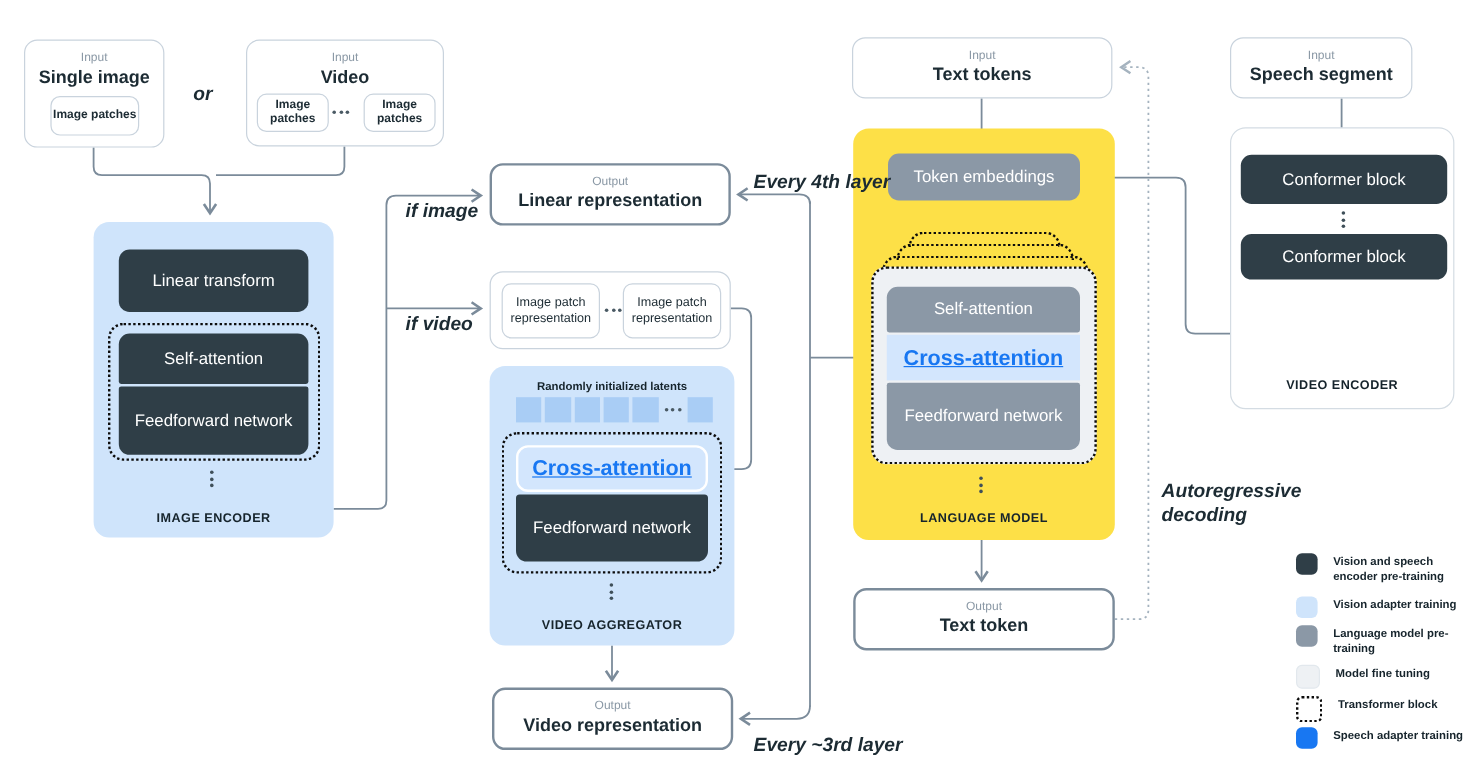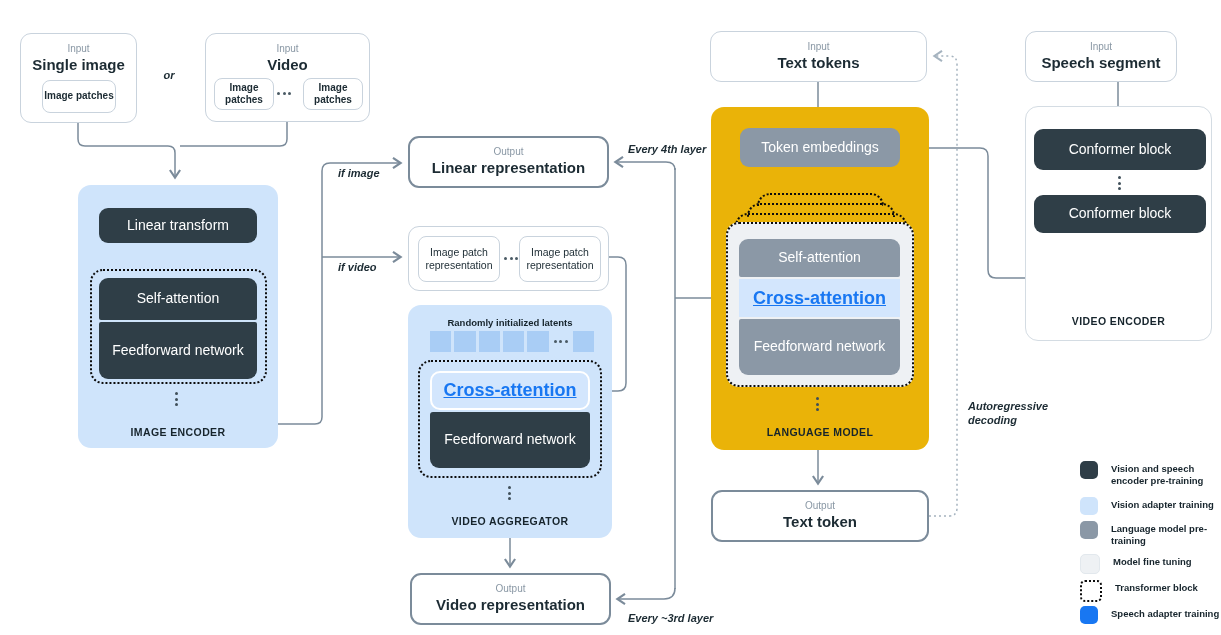--- a/index.html
+++ b/index.html
@@ -7,31 +7,31 @@
   .canvas{position:relative;width:1221px;height:635px;background:#fff;overflow:hidden;}
   .abs{position:absolute;box-sizing:border-box;}
 
   
   .io-box{border:1.5px solid #c9d3dd;border-radius:11px;background:#fff;display:flex;flex-direction:column;align-items:center;justify-content:flex-start;}
   .io-box.strong{border:2px solid #7b8b9a;justify-content:center;}
   .io-label{font-size:10px;color:#8a98a5;margin-top:9px;line-height:1.2;}
   .io-box.strong .io-label{margin-top:0;}
   .io-title{font-size:15px;font-weight:700;color:#1c2b33;line-height:1.3;}
   .panel-blue{background:#cfe4fb;border-radius:13px;}
-  .panel-gray{background:#eab308;border-radius:13px;}
+  .panel-gray{background:#fde047;border-radius:13px;}
   .panel-white{background:#fff;border:1.5px solid #d4dce3;border-radius:13px;}
   .dark-block{background:#2f3e47;color:#fff;border-radius:9px;display:flex;align-items:center;justify-content:center;text-align:center;font-size:14px;font-weight:500;line-height:1.25;}
   .gray-block{background:#8b98a6;color:#fff;display:flex;align-items:center;justify-content:center;text-align:center;font-size:14px;font-weight:500;line-height:1.25;}
   .blue-block{background:#1877f2;color:#fff;border-radius:9px;display:flex;align-items:center;justify-content:center;font-size:14px;font-weight:500;}
   .lightblue-block{background:#d3e6fd;color:#1877f2;display:flex;align-items:center;justify-content:center;font-size:18px;font-weight:600;text-decoration:underline;}
   .dashed-wrap{border:2px dotted #0c0c0c;border-radius:13px;background:transparent;}
   .stack-cap{border:2px dotted #0c0c0c;border-bottom:none;border-radius:13px 13px 0 0;background:transparent;}
   .section-label{font-size:10.5px;font-weight:700;letter-spacing:.4px;color:#16242c;text-align:center;}
   .mini-box{border:1.5px solid #c9d3dd;border-radius:8px;background:#fff;display:flex;align-items:center;justify-content:center;text-align:center;font-size:10px;font-weight:600;line-height:1.25;color:#1c2b33;}
-  .flow-label{font-size:11px;font-weight:700;font-style:italic;color:#1c2b33;line-height:1.25;}
+  .flow-label{font-size:16px;font-weight:700;font-style:italic;color:#1c2b33;line-height:1.25;}
   .small-note{font-size:9.5px;font-weight:700;color:#16242c;text-align:center;}
 
   
   .vdots{display:flex;flex-direction:column;gap:2.5px;align-items:center;}
   .vdots i{width:3px;height:3px;border-radius:50%;background:#3f4f59;display:block;}
   .hdots{display:flex;flex-direction:row;gap:2.5px;align-items:center;}
   .hdots i{width:3px;height:3px;border-radius:50%;background:#4a5a64;display:block;}
   .latent{width:23px;height:21px;background:#a9cdf5;display:block;}
 
   
@@ -91,21 +91,21 @@
     <div class="abs mini-box" style="left:8px;top:44px;width:60px;height:32px;">Image patches</div>
     <div class="abs hdots" style="left:71px;top:58px;">
         <i></i>
         <i></i>
         <i></i>
       </div>
     <div class="abs mini-box" style="left:97px;top:44px;width:60px;height:32px;">Image patches</div>
   </div>
 
   <div class="abs panel-blue" style="left:78px;top:185px;width:200px;height:263px;">
-    <div class="abs dark-block" style="left:21px;top:23px;width:158px;height:35px;">Linear transform</div>
+    <div class="abs dark-block" style="left:21px;top:23px;width:158px;height:52px;">Linear transform</div>
     <div class="abs dashed-wrap" style="left:12px;top:84px;width:177px;height:115px;"></div>
     <div class="abs dark-block" style="left:21px;top:93px;width:158px;height:42px;border-radius:9px 9px 2px 2px;">Self-attention</div>
     <div class="abs dark-block" style="left:21px;top:137px;width:158px;height:57px;border-radius:2px 2px 9px 9px;">Feedforward network</div>
     <div class="abs vdots" style="left:97px;top:207px;">
         <i></i>
         <i></i>
         <i></i>
       </div>
     <div class="abs section-label" style="left:0;top:241px;width:100%;">IMAGE ENCODER</div>
   </div>

